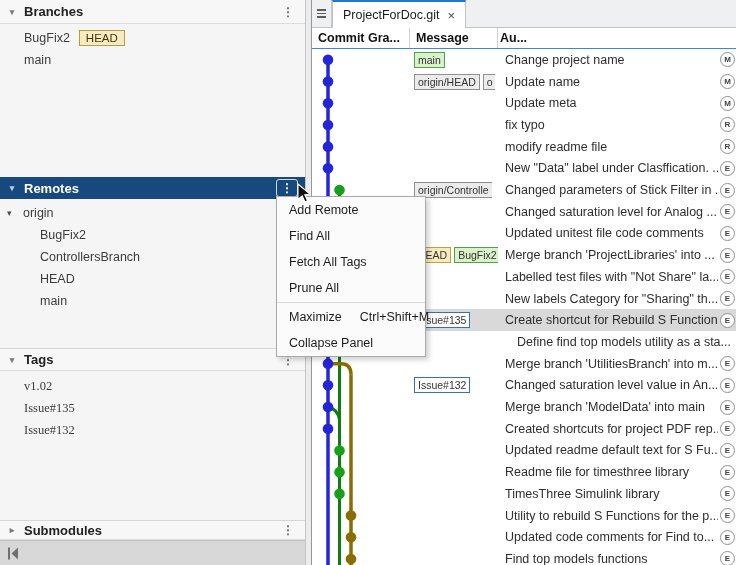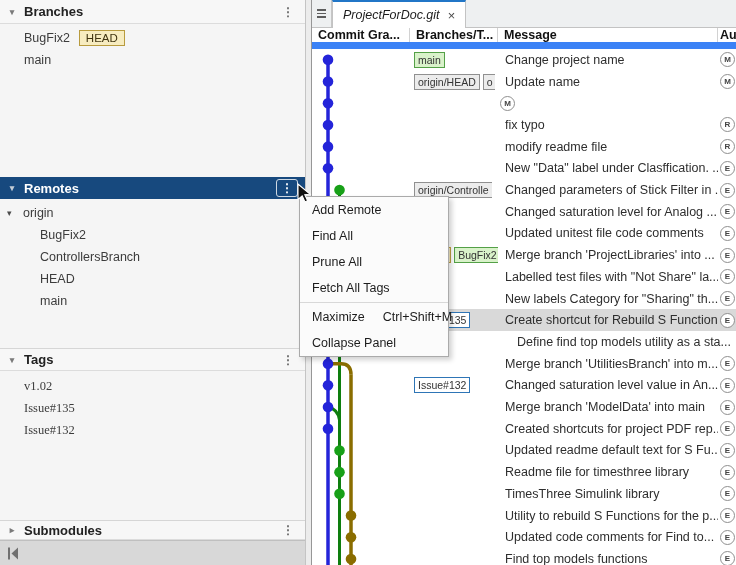--- a/index.html
+++ b/index.html
@@ -24,31 +24,31 @@
   .tree-item .tri { width:16px; margin-left:7px; font-size:9px; color:#4c4c4c; }
   .lp-badge { display:inline-block; margin-left:9px; padding:1px 6px; font-size:11.5px;
     color:#3f3310; background:#f7ecc0; border:1px solid #b89b3e; }
   .bottom-bar { position:absolute; left:0; top:540px; width:100%; height:25px;
     background:#d8d8d8; border-top:1px solid #bfbfbf; display:flex; align-items:center; }
 
   
   .right-panel { position:absolute; left:311px; top:0; right:0; height:565px;
     background:#fff; border-left:1px solid #979797; }
   .tab-bar { position:relative; height:28px; background:#eef0f1; border-bottom:1px solid #c3c3c3;
-    display:flex; align-items:flex-end;font-style:italic; }
+    display:flex; align-items:flex-end; }
   .burger { width:20px; height:27px; display:flex; flex-direction:column; justify-content:center;
     align-items:center; gap:2px; border-right:1px solid #c6c6c6; margin-bottom:0; height:100%; }
   .burger i { display:block; width:9px; height:1.4px; background:#5d5d5d; }
   .tab { position:relative; height:28px; margin-bottom:-1px; background:#fff;
     border-left:1px solid #c3c3c3; border-right:1px solid #c3c3c3; border-top:2px solid #2176c7;
     display:flex; align-items:center; padding:0 10px; font-size:12.5px; color:#1c1c1c; z-index:2; }
   .tab .close { margin-left:8px; color:#4a4a4a; font-size:13px; line-height:1; }
 
   .tbl-header { display:grid; grid-template-columns:98px 88px 220px 1fr; height:21px;
-    background:#fff; border-bottom:7px solid #3b82f6; font-size:12.5px; font-weight:bold; color:#111; }
+    background:#fff; border-bottom:1px solid #3b82f6; font-size:12.5px; font-weight:bold; color:#111; }
   .tbl-header > div { display:flex; align-items:center; border-right:1px solid #d2d2d2;
     padding-left:6px; white-space:nowrap; overflow:hidden; }
   .tbl-header > div:last-child { border-right:none; padding-left:2px; }
 
   .tbl-body { position:relative; height:516px; overflow:hidden; background:#fff; }
   .row { position:absolute; left:0; width:100%; display:grid;
     grid-template-columns:98px 88px 220px 1fr; align-items:center; }
   .row.sel { background:#d9d9d9; }
   .cell-badges { display:flex; align-items:center; padding-left:4px; overflow:hidden;
     height:100%; white-space:nowrap; }
@@ -61,21 +61,21 @@
   .badge.gray { background:#ececec; border-color:#909090; }
   .badge.clip { border-right:none; flex:0 1 auto; }
   .cell-msg { font-size:12.5px; color:#2e2e2e; padding-left:7px; white-space:nowrap; overflow:hidden; }
   .cell-auth { display:flex; align-items:center; padding-left:2px; }
   .auth-circle { width:15px; height:15px; border:1px solid #8f8f8f; border-radius:50%;
     background:#fff; display:flex; align-items:center; justify-content:center;
     font-size:8px; font-weight:bold; color:#444; }
   #graph-svg { position:absolute; left:0; top:0; z-index:5; pointer-events:none; }
 
   
-  .ctx-menu { position:absolute; left:299px; top:196px; width:150px; z-index:90;
+  .ctx-menu { position:absolute; left:276px; top:196px; width:150px; z-index:90;
     background:#fbfbfb; border:1px solid #aaaaaa; box-shadow:3px 3px 5px rgba(0,0,0,0.18); }
   .ctx-item { height:26px; display:flex; align-items:center; justify-content:space-between;
     padding:0 8px 0 12px; font-size:12.5px; color:#1c1c1c; white-space:nowrap; }
   .ctx-item .shortcut { color:#1c1c1c; margin-left:18px; }
   .ctx-divider { height:1px; background:#d8d8d8; margin:1px 0; }
 
   .cursor { position:absolute; left:297px; top:183px; z-index:100; }
 </style>
 </head>
 <body>
@@ -171,21 +171,20 @@
         <i></i>
       </span>
     <div class="tab">
       <span>ProjectForDoc.git</span>
       <span class="close">×</span>
     </div>
   </div>
 
   <div class="tbl-header">
     <div>Commit Gra...</div>
-    <div>Branches/T...</div>
     <div>Message</div>
     <div>Au...</div>
   </div>
 
   <div class="tbl-body" id="tbl-body">
       <div class="row" style="top: 0px; height: 21.7px;">
         <div></div>
         <div class="cell-badges">
           <span class="badge green">main</span>
         </div>
@@ -201,20 +200,21 @@
           <span class="badge gray clip">o</span>
         </div>
         <div class="cell-msg">Update name</div>
         <div class="cell-auth">
           <span class="auth-circle">M</span>
         </div>
       </div>
       <div class="row" style="top: 43.4px; height: 21.7px;">
         <div></div>
         <div class="cell-badges"></div>
+        <div class="cell-msg">Update meta</div>
         <div class="cell-auth">
           <span class="auth-circle">M</span>
         </div>
       </div>
       <div class="row" style="top: 65.1px; height: 21.7px;">
         <div></div>
         <div class="cell-badges"></div>
         <div class="cell-msg">fix typo</div>
         <div class="cell-auth">
           <span class="auth-circle">R</span>
@@ -424,24 +424,24 @@
 </main>
 
 <div class="ctx-menu" id="ctx-menu">
     <div class="ctx-item">
       <span>Add Remote</span>
     </div>
     <div class="ctx-item">
       <span>Find All</span>
     </div>
     <div class="ctx-item">
+      <span>Fetch All Tags</span>
+    </div>
+    <div class="ctx-item">
       <span>Prune All</span>
-    </div>
-    <div class="ctx-item">
-      <span>Fetch All Tags</span>
     </div>
     <div class="ctx-divider"></div>
     <div class="ctx-item">
       <span>Maximize</span>
       <span class="shortcut">Ctrl+Shift+M</span>
     </div>
     <div class="ctx-item">
       <span>Collapse Panel</span>
     </div>
   </div>

